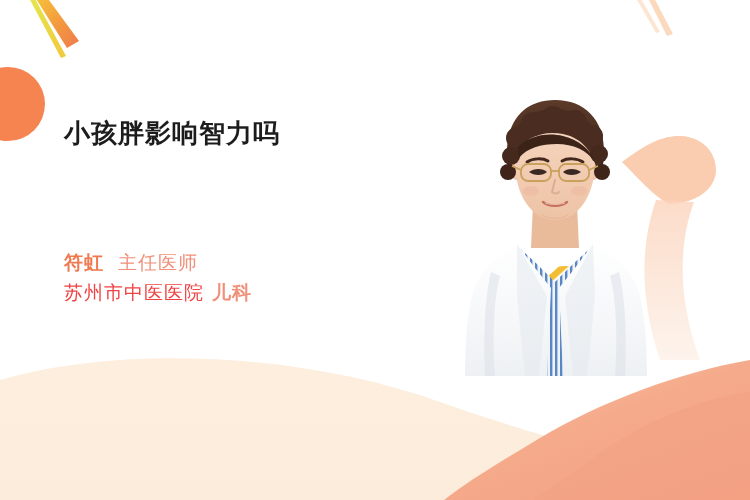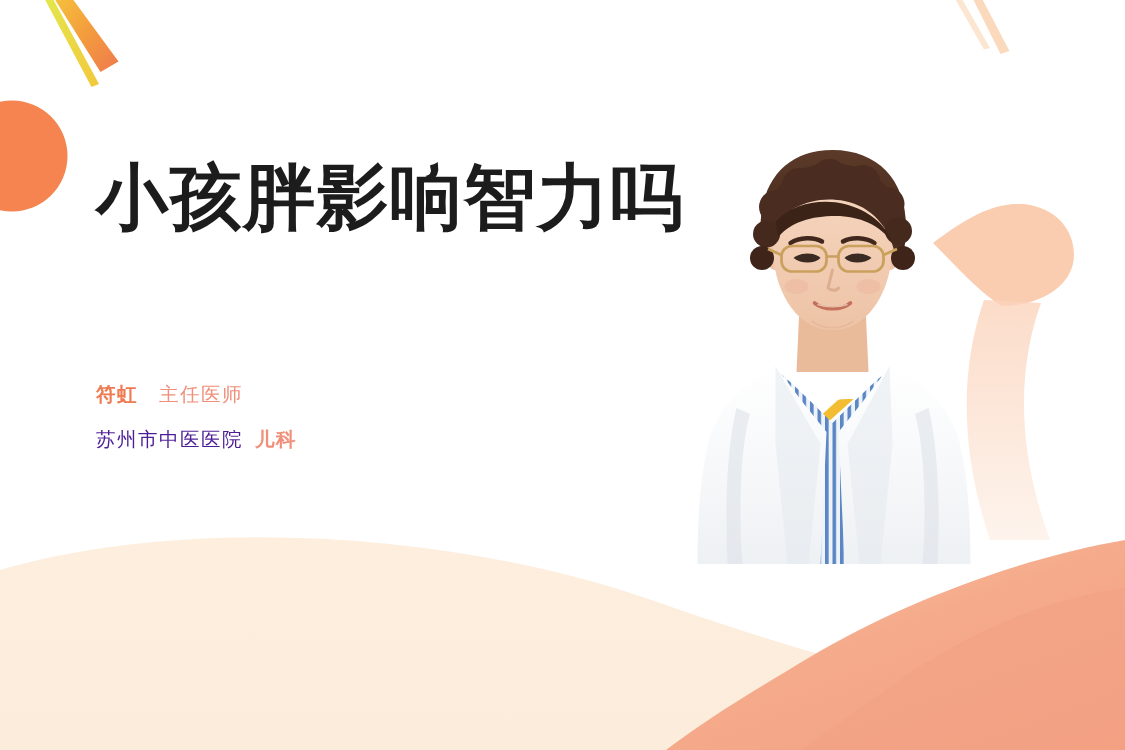--- a/index.html
+++ b/index.html
@@ -27,53 +27,53 @@
 
   
   .text-block {
     position: absolute;
     left: 64px;
     top: 108px;
     width: 400px;
     z-index: 6;
   }
   .title {
-    font-size: 48px;
+    font-size: 26px;
     line-height: 50px;
     font-weight: 700;
     color: #1c1c1c;
     letter-spacing: 1px;
     white-space: nowrap;
     margin: 0;
   }
   .byline {
     position: absolute;
     left: 0;
     top: 140px;
     width: 400px;
   }
   .byline-row {
     white-space: nowrap;
     line-height: 30px;
-    font-size: 13px;
+    font-size: 19px;
   }
   .doc-name {
     font-weight: 700;
     color: #ef7a52;
     letter-spacing: 1px;
   }
   .doc-title {
     font-weight: 400;
     color: #f0907a;
     letter-spacing: 1px;
     margin-left: 14px;
   }
   .doc-hospital {
     font-weight: 400;
-    color: #4c1d95;
+    color: #ef4444;
     letter-spacing: 1px;
   }
   .doc-dept {
     font-weight: 700;
     color: #f0907a;
     letter-spacing: 1px;
     margin-left: 8px;
   }
 
   

